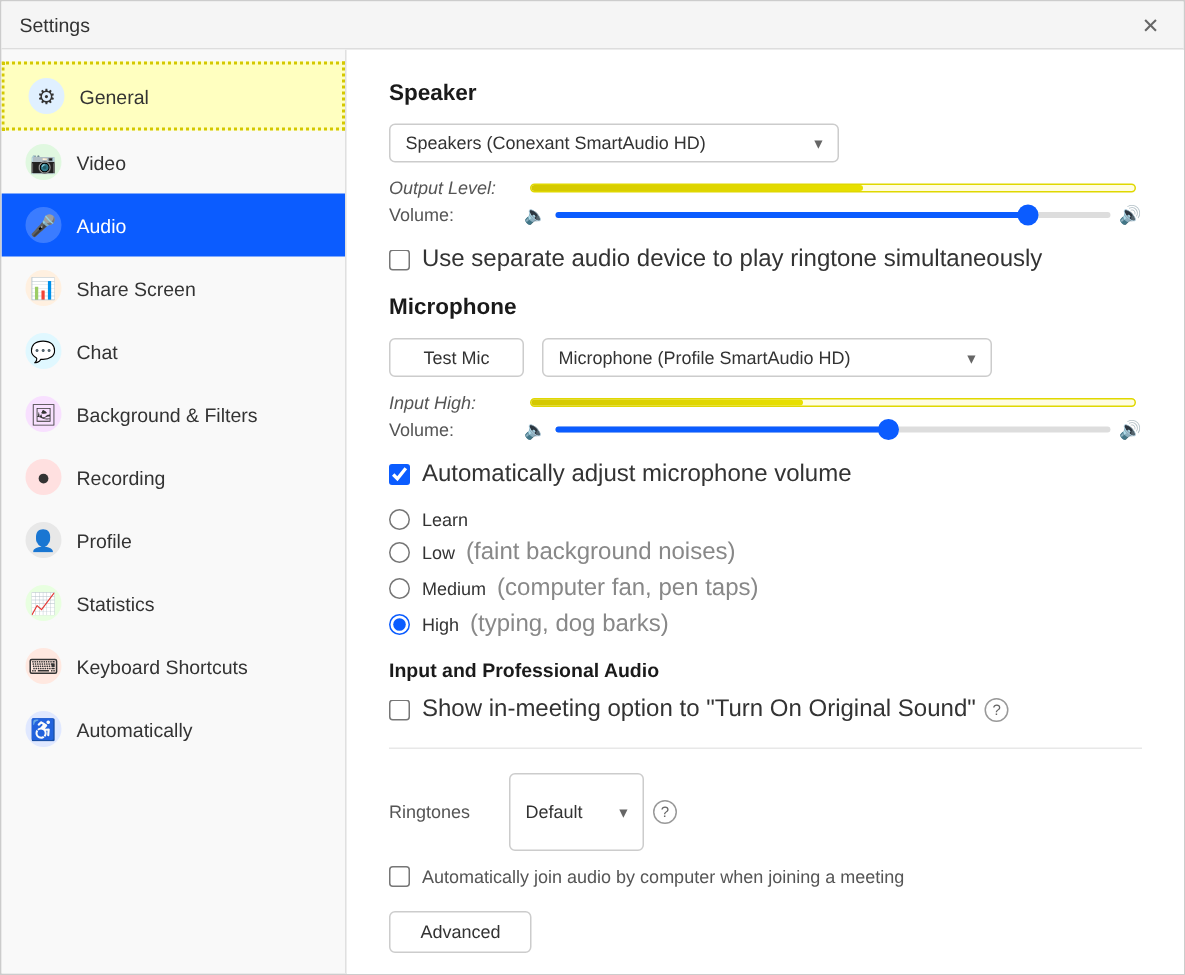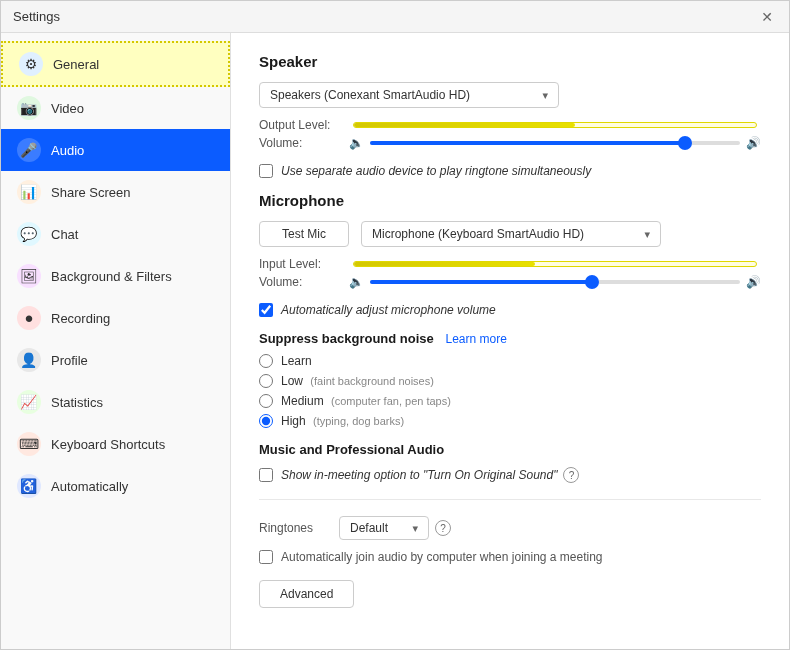--- a/index.html
+++ b/index.html
@@ -135,20 +135,21 @@
     .dropdown-arrow { margin-left: 8px; color: #666; font-size: 11px; }
     .level-row {
       display: flex;
       align-items: center;
       margin-bottom: 4px;
     }
     .level-label {
       width: 90px;
       font-size: 12px;
       color: #555;
+      font-style: italic;
     }
     .level-bar-container {
       flex: 1;
       height: 6px;
       background: #fffde0;
       border: 1px solid #e0d800;
       border-radius: 3px;
       margin: 0 4px;
       position: relative;
       overflow: visible;
@@ -211,23 +212,22 @@
       align-items: center;
       margin-bottom: 14px;
     }
     .checkbox-row input[type=checkbox] {
       margin-right: 8px;
       accent-color: #0b5cff;
       width: 14px;
       height: 14px;
     }
     .checkbox-label {
-      font-size: 12px;
-      color: #333;
-      font-style: italic;
+      font-size: 16px;
+      color: #333;
     }
     .divider {
       border: none;
       border-top: 1px solid #e8e8e8;
       margin: 16px 0;
     }
     .noise-section-title {
       font-size: 13px;
       font-weight: 600;
       color: #1a1a1a;
@@ -253,21 +253,21 @@
       accent-color: #0b5cff;
       width: 14px;
       height: 14px;
     }
     .radio-label {
       font-size: 12px;
       color: #333;
     }
     .radio-sub {
       color: #888;
-      font-size: 11px;
+      font-size: 16px;
       margin-left: 4px;
     }
     .music-section-title {
       font-size: 13px;
       font-weight: 600;
       color: #1a1a1a;
       margin-bottom: 10px;
     }
     .help-icon {
       display: inline-flex;
@@ -289,21 +289,21 @@
     }
     .ringtones-label {
       font-size: 12px;
       color: #555;
       margin-right: 10px;
       width: 70px;
     }
     .ringtones-dropdown {
       border: 1px solid #ccc;
       background: #fff;
-      padding: 4px 10px;
+      padding: 18px 10px;
       border-radius: 4px;
       font-size: 12px;
       cursor: pointer;
       display: flex;
       align-items: center;
       justify-content: space-between;
       min-width: 90px;
       color: #333;
     }
     .auto-join-row {
@@ -428,27 +428,27 @@
       <div class="checkbox-row">
         <input type="checkbox" id="sep-audio" style="">
         <label class="checkbox-label" for="sep-audio">Use separate audio device to play ringtone simultaneously</label>
       </div>
 
       
       <div class="section-title">Microphone</div>
       <div class="row">
         <button class="test-btn">Test Mic</button>
         <div class="dropdown">
-          <span>Microphone (Keyboard SmartAudio HD)</span>
+          <span>Microphone (Profile SmartAudio HD)</span>
           <span class="dropdown-arrow">▾</span>
         </div>
       </div>
       
       <div class="level-row">
-        <span class="level-label">Input Level:</span>
+        <span class="level-label">Input High:</span>
         <div class="level-bar-container" style="flex:1;">
           <div class="level-bar-fill" style="width:45%; background: linear-gradient(to right, #d4c800 0%, #e8e000 100%);"></div>
         </div>
       </div>
       
       <div class="volume-row">
         <span class="volume-label">Volume:</span>
         <span class="volume-icon-left">🔈</span>
         <div class="slider-container">
           <div class="slider-track">
@@ -458,24 +458,20 @@
         </div>
         <span class="volume-icon-right">🔊</span>
       </div>
       
       <div class="checkbox-row">
         <input type="checkbox" id="auto-adj" checked="" style="">
         <label class="checkbox-label" for="auto-adj">Automatically adjust microphone volume</label>
       </div>
 
       
-      <div style="margin-bottom: 8px;">
-        <span class="noise-section-title">Suppress background noise</span>
-        <a class="learn-more">Learn more</a>
-      </div>
       <div class="radio-group">
         <div class="radio-row">
           <input type="radio" name="noise" id="noise-auto" style="">
           <label class="radio-label" for="noise-auto">
             <span>Learn</span>
           </label>
         </div>
         <div class="radio-row">
           <input type="radio" name="noise" id="noise-low" style="">
           <label class="radio-label" for="noise-low">
@@ -493,21 +489,21 @@
         <div class="radio-row">
           <input type="radio" name="noise" id="noise-high" checked="" style="">
           <label class="radio-label" for="noise-high">
             <span>High</span>
             <span class="radio-sub">(typing, dog barks)</span>
           </label>
         </div>
       </div>
 
       
-      <div class="music-section-title">Music and Professional Audio</div>
+      <div class="music-section-title">Input and Professional Audio</div>
       <div class="checkbox-row">
         <input type="checkbox" id="orig-sound" style="">
         <label class="checkbox-label" for="orig-sound">
           <span>Show in-meeting option to "Turn On Original Sound"</span>
         </label>
         <span class="help-icon">?</span>
       </div>
 
       <hr class="divider">
 

